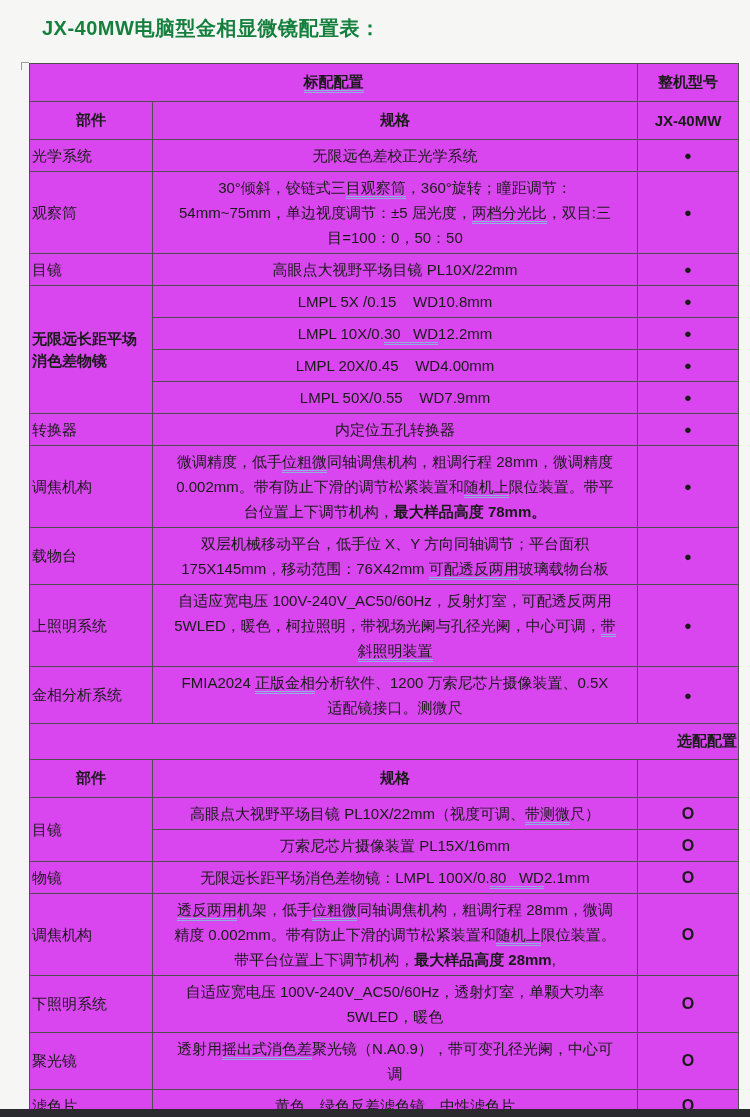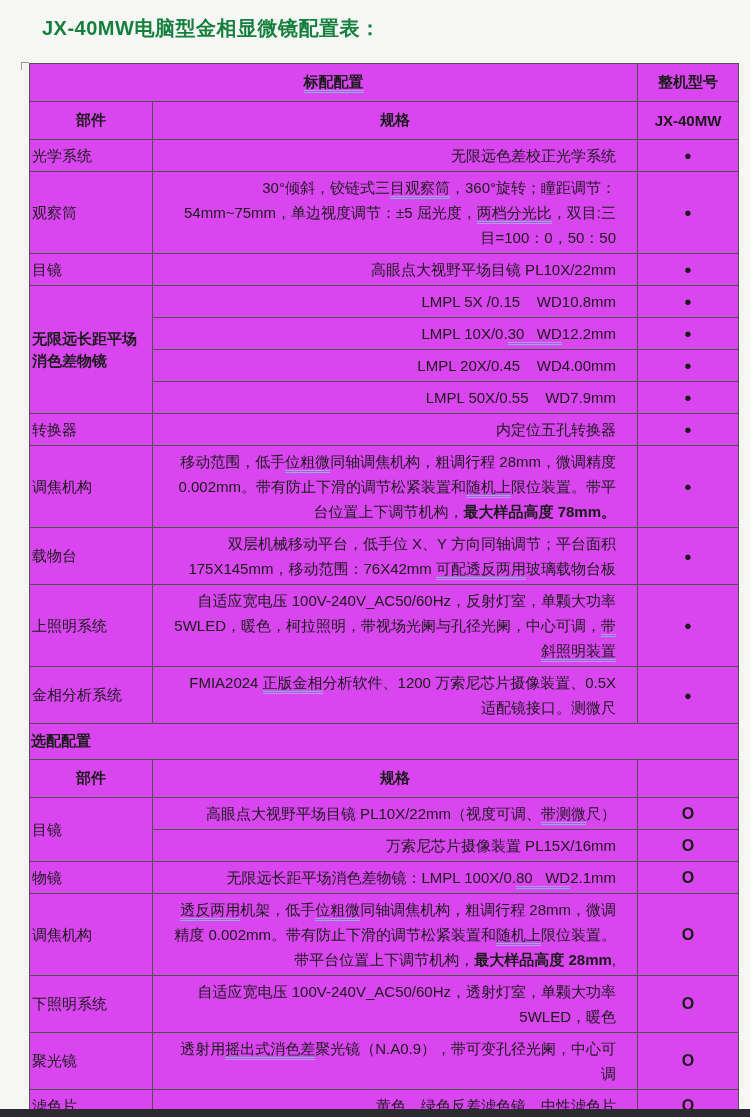--- a/index.html
+++ b/index.html
@@ -27,30 +27,30 @@
     border:1px solid #4f4f4f;vertical-align:middle;
   }
   col.c-part{width:123px;}
   col.c-spec{width:485px;}
   col.c-mark{width:101px;}
   td.part{
     text-align:left;font-size:15px;padding:3px 2px;line-height:22px;
   }
   td.spec{
     font-size:15px;line-height:25px;padding:3px 21px;
-    white-space:pre-wrap;text-align:right;
+    white-space:pre-wrap;text-align:center;
   }
   td.mark{text-align:center;font-size:13px;padding:0;}
   td.mark.opt{font-size:16px;font-weight:bold;}
   tr.hdr td{
     height:33px;text-align:center;font-weight:bold;font-size:15px;
     padding:2px 4px;
   }
   tr.sechdr td{
-    height:33px;text-align:left;font-weight:bold;font-size:15px;
+    height:33px;text-align:right;font-weight:bold;font-size:15px;
   }
   .b{font-weight:bold;}
   .u{border-bottom:3px double #8fb0de;padding-bottom:0px;}
   .note{
     margin:12px 0 0 12px;
     color:#ee0202;font-weight:bold;font-size:20px;
     letter-spacing:.5px;
   }
   .bottom-bar{
     position:absolute;left:0;bottom:0;width:750px;height:8px;
@@ -112,31 +112,31 @@
         <td class="spec"><span class="">LMPL 50X/0.55    WD7.9mm</span></td>
         <td class="mark">●</td>
       </tr>
       <tr>
         <td class="part">转换器</td>
         <td class="spec"><span class="">内定位五孔转换器</span></td>
         <td class="mark">●</td>
       </tr>
       <tr>
         <td class="part">调焦机构</td>
-        <td class="spec"><span class="">移动范围，低手</span><span class="u">位粗微</span><span class="">同轴调焦机构，粗调行程 28mm，微调精度 0.002mm。带有防止下滑的调节松紧装置和</span><span class="u">随机上</span><span class="">限位装置。带平台位置上下调节机构，</span><span class="b">最大样品高度 78mm。</span></td>
+        <td class="spec"><span class="">微调精度，低手</span><span class="u">位粗微</span><span class="">同轴调焦机构，粗调行程 28mm，微调精度 0.002mm。带有防止下滑的调节松紧装置和</span><span class="u">随机上</span><span class="">限位装置。带平台位置上下调节机构，</span><span class="b">最大样品高度 78mm。</span></td>
         <td class="mark">●</td>
       </tr>
       <tr>
         <td class="part">载物台</td>
         <td class="spec"><span class="">双层机械移动平台，低手位 X、Y 方向同轴调节；平台面积 175X145mm，移动范围：76X42mm </span><span class="u">可配透反两用</span><span class="">玻璃载物台板</span></td>
         <td class="mark">●</td>
       </tr>
       <tr>
         <td class="part">上照明系统</td>
-        <td class="spec"><span class="">自适应宽电压 100V-240V_AC50/60Hz，反射灯室，单颗大功率 5WLED，暖色，柯拉照明，带视场光阑与孔径光阑，中心可调，</span><span class="u">带斜照明装置</span></td>
+        <td class="spec"><span class="">自适应宽电压 100V-240V_AC50/60Hz，反射灯室，可配透反两用 5WLED，暖色，柯拉照明，带视场光阑与孔径光阑，中心可调，</span><span class="u">带斜照明装置</span></td>
         <td class="mark">●</td>
       </tr>
       <tr>
         <td class="part">金相分析系统</td>
         <td class="spec"><span class="">FMIA2024 </span><span class="u">正版金相</span><span class="">分析软件、1200 万索尼芯片摄像装置、0.5X 适配镜接口。测微尺</span></td>
         <td class="mark">●</td>
       </tr>
       <tr class="sechdr">
         <td colspan="3">选配配置</td>
       </tr>

